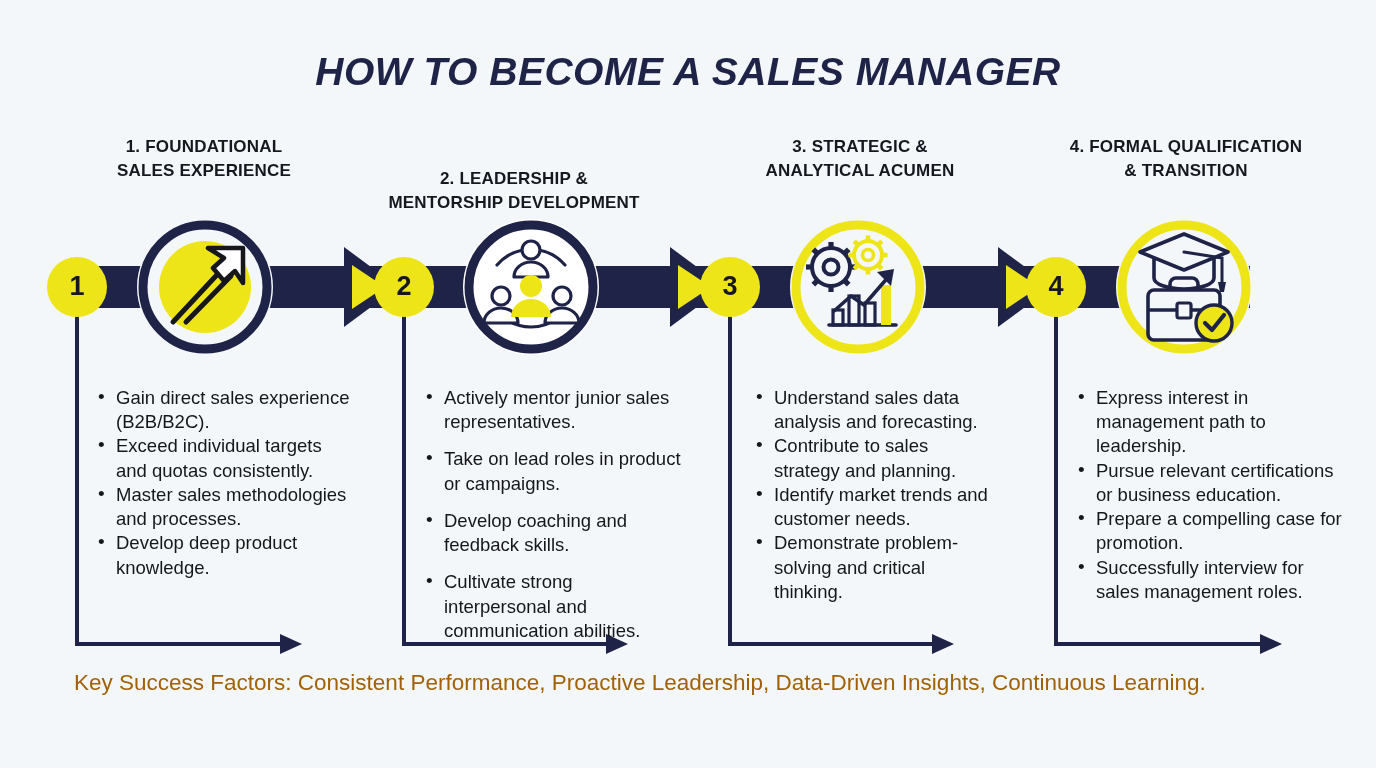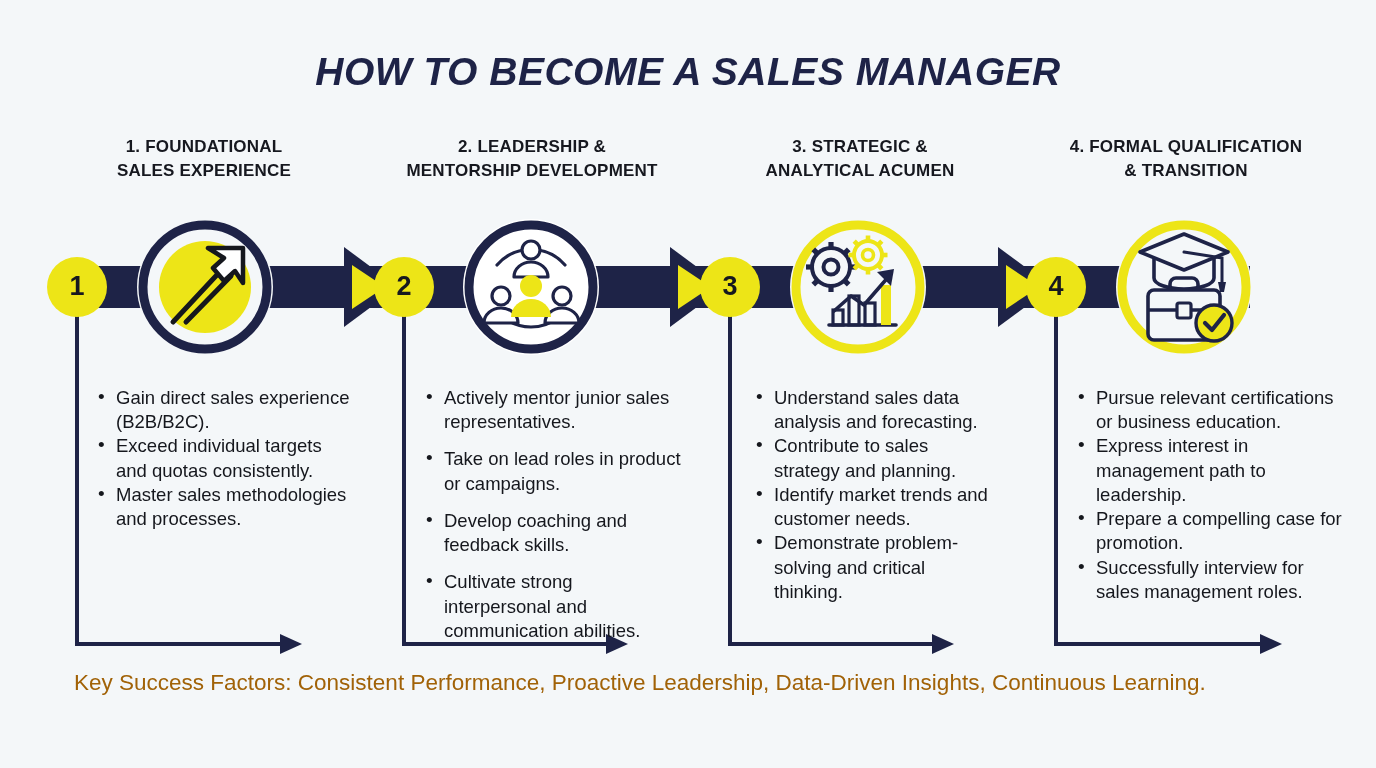--- a/index.html
+++ b/index.html
@@ -57,21 +57,21 @@
     position: absolute;
     text-align: center;
     font-size: 17px;
     font-weight: bold;
     line-height: 1.42;
     color: #16181f;
     text-transform: uppercase;
     letter-spacing: 0.2px;
   }
   .heading.h1 { left: 56px;   width: 296px; }
-  .heading.h2 { left: 378px;  width: 308px; }
+  .heading.h2 { left: 360px;  width: 308px; margin-top: 32px; }
   .heading.h3 { left: 714px;  width: 292px; text-align: center; }
   .heading.h4 { left: 1030px; width: 312px; }
 
   
   .bullets {
     position: absolute;
     list-style: none;
     margin: 8px;
     padding: 0;
     top: 378px;
@@ -301,39 +301,40 @@
     <div class="heading h4">
       <div>4. FORMAL QUALIFICATION</div>
       <div>&amp; TRANSITION</div>
     </div>
   </div>
 
   <ul class="bullets c1">
     <li>Gain direct sales experience (B2B/B2C).</li>
     <li>Exceed individual targets and quotas consistently.</li>
     <li>Master sales methodologies and processes.</li>
+    <li>Develop deep product knowledge.</li>
   </ul>
 
   <ul class="bullets c2">
     <li>Actively mentor junior sales representatives.</li>
     <li>Take on lead roles in product or campaigns.</li>
     <li>Develop coaching and feedback skills.</li>
     <li>Cultivate strong interpersonal and communication abilities.</li>
   </ul>
 
   <ul class="bullets c3">
     <li>Understand sales data analysis and forecasting.</li>
     <li>Contribute to sales strategy and planning.</li>
     <li>Identify market trends and customer needs.</li>
     <li>Demonstrate problem-solving and critical thinking.</li>
   </ul>
 
   <ul class="bullets c4">
+    <li>Express interest in management path to leadership.</li>
     <li>Pursue relevant certifications or business education.</li>
-    <li>Express interest in management path to leadership.</li>
     <li>Prepare a compelling case for promotion.</li>
     <li>Successfully interview for sales management roles.</li>
   </ul>
 
   <div class="key-factors">Key Success Factors: Consistent Performance, Proactive Leadership, Data-Driven Insights, Continuous Learning.</div>
   <div class="source">Source: Apollo.io</div>
 
 </div>
 
 </body></html>

